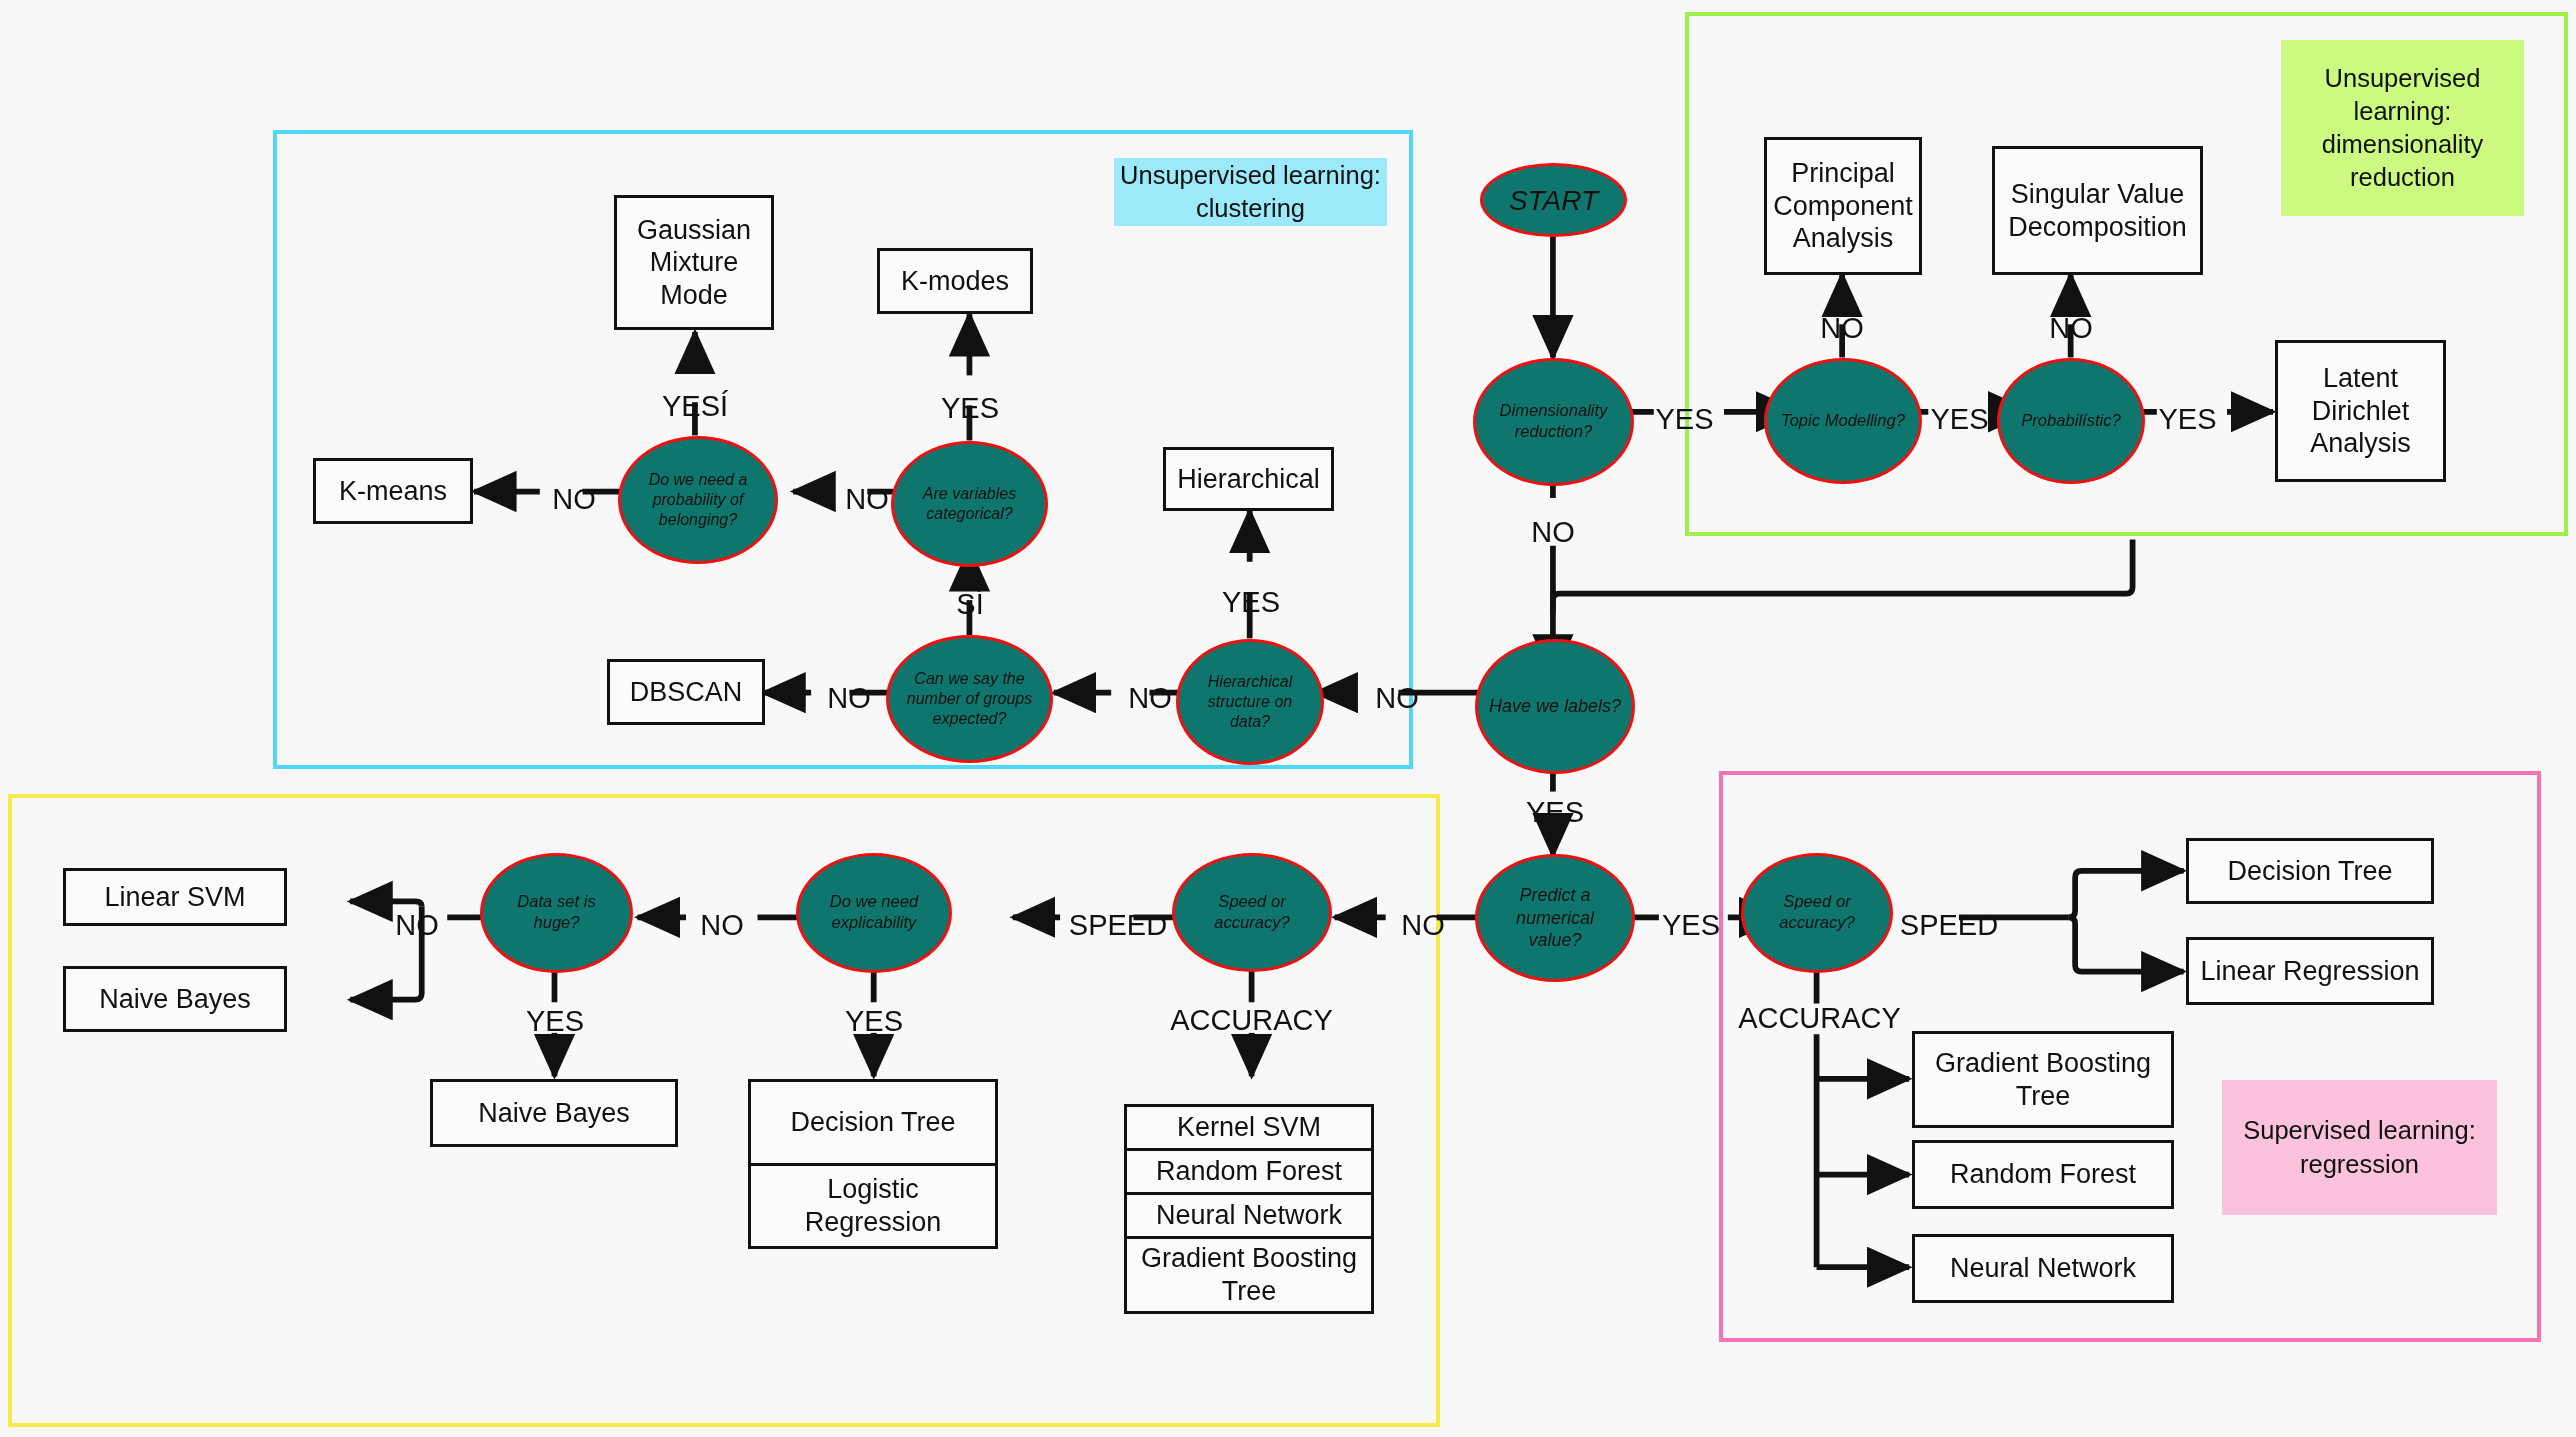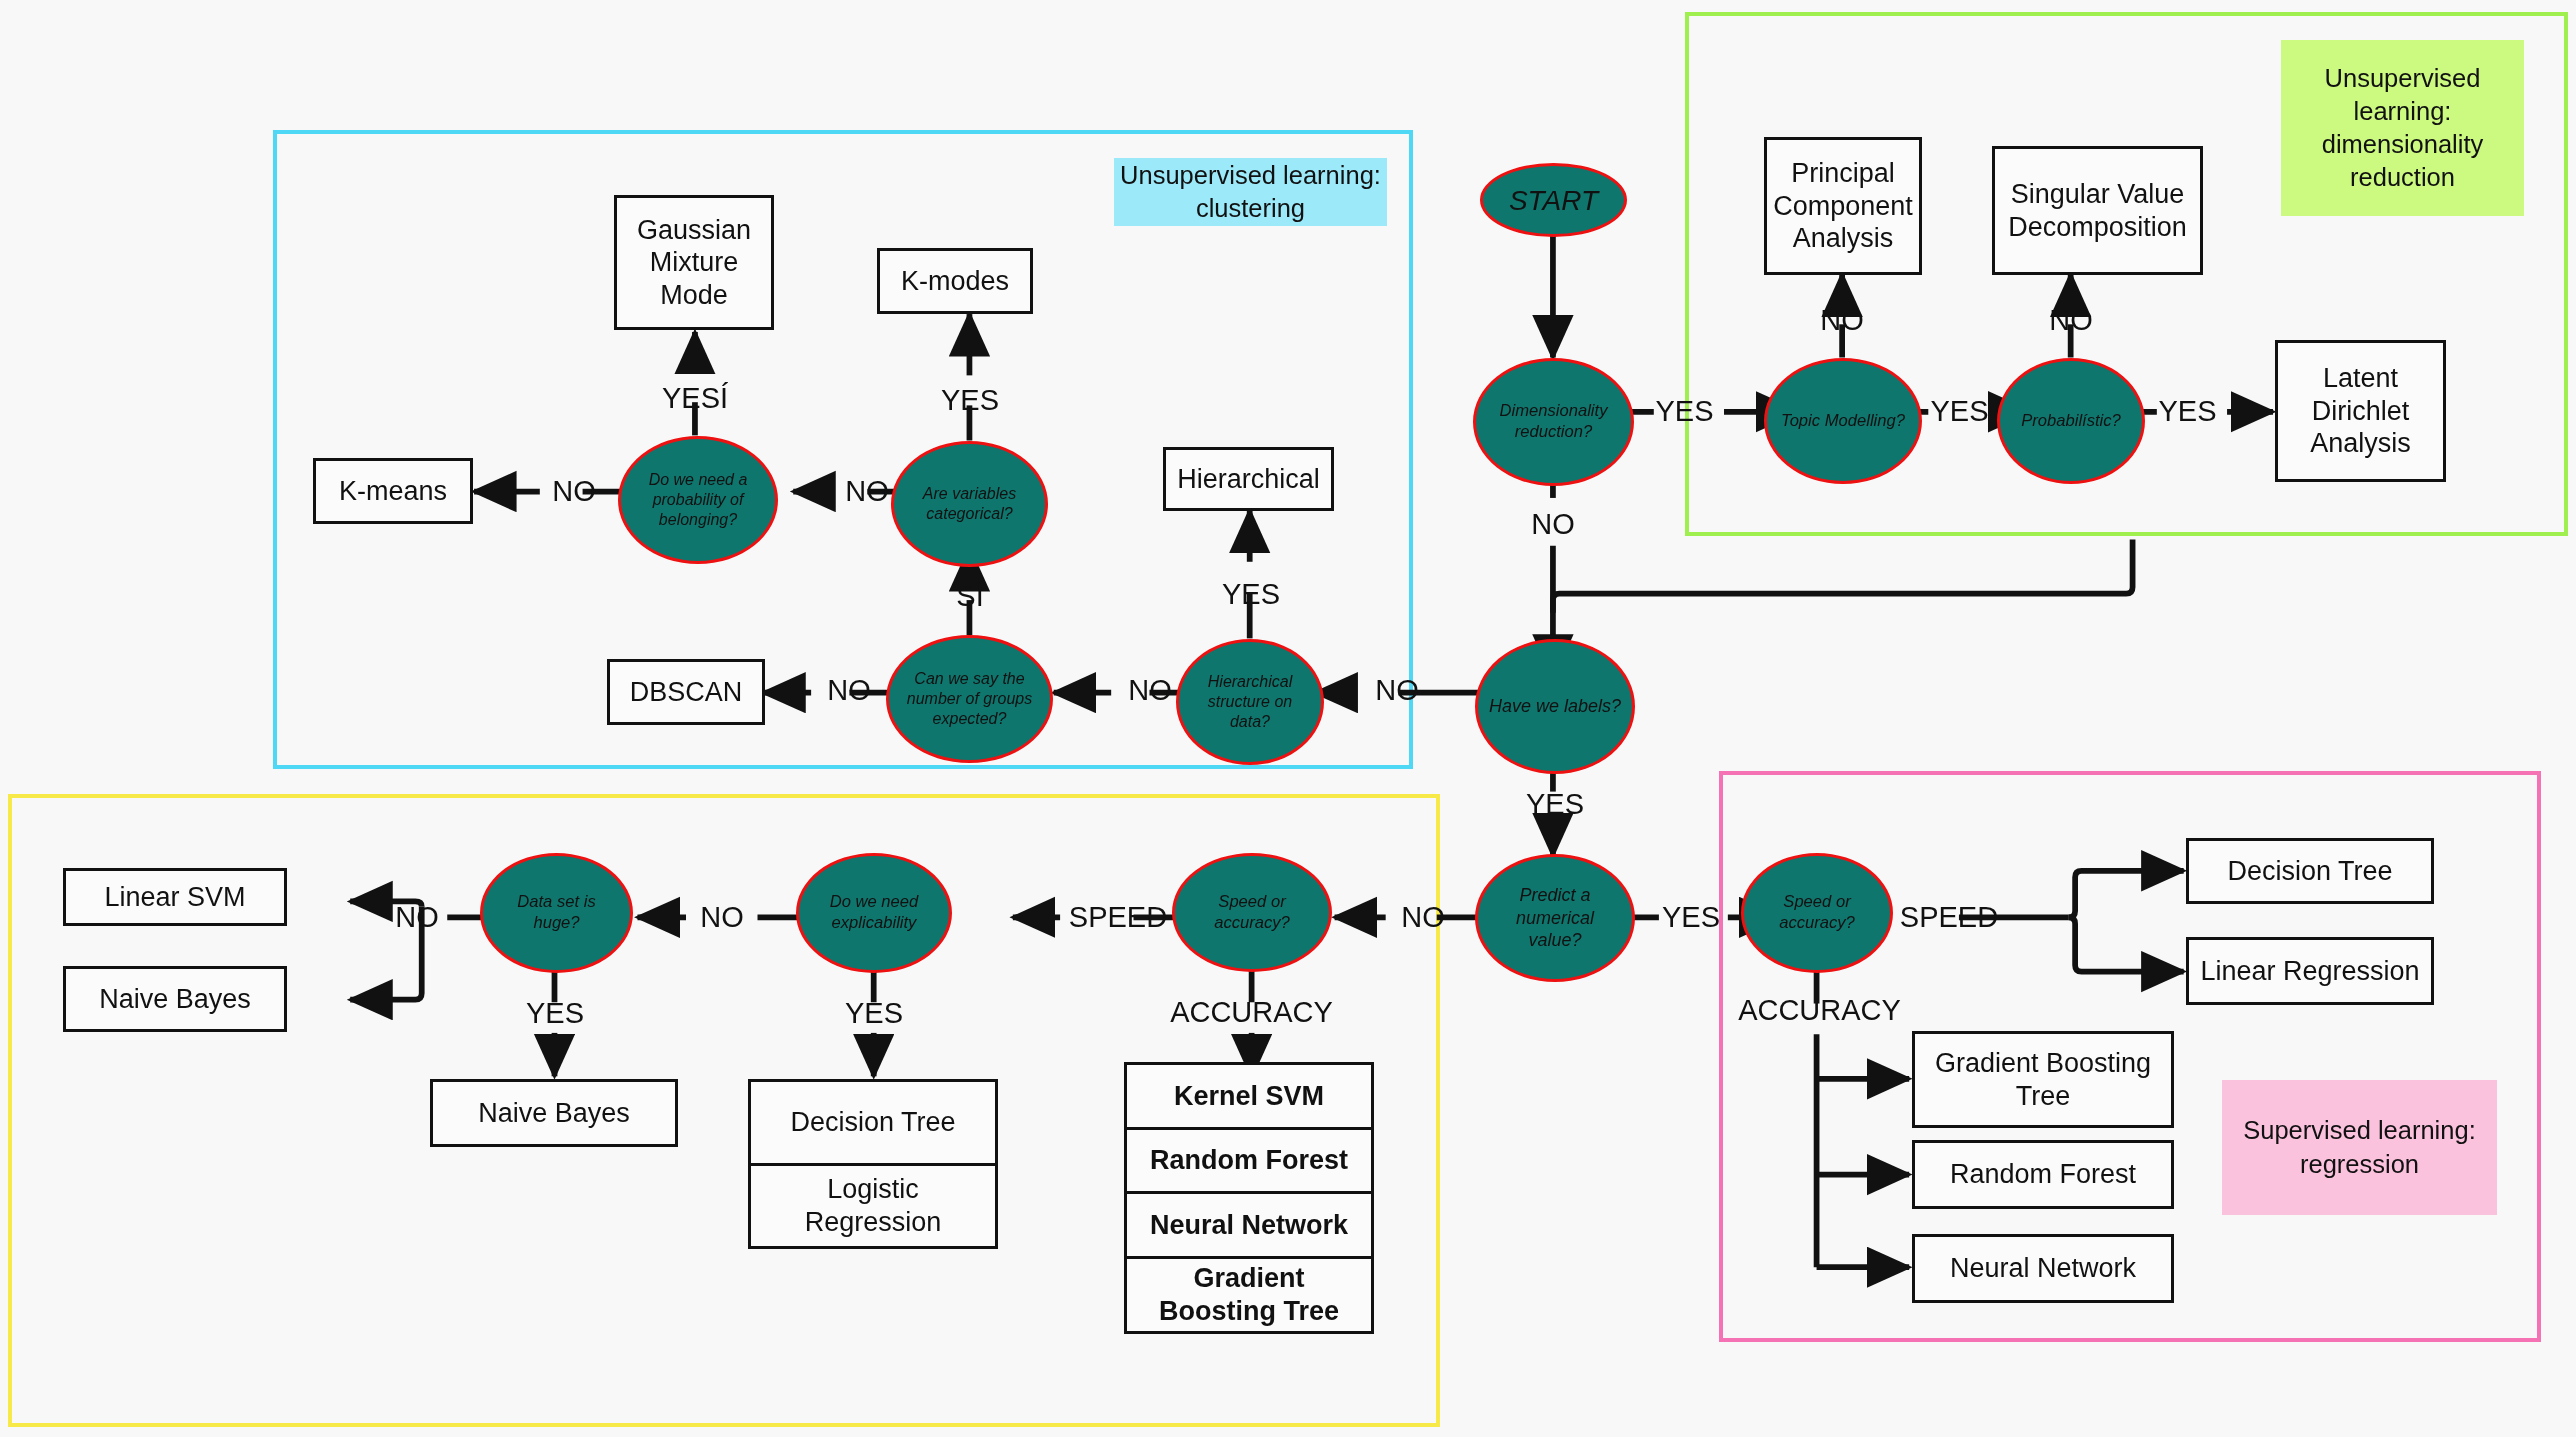--- a/index.html
+++ b/index.html
@@ -15,21 +15,21 @@
            display:flex;flex-direction:column;align-items:stretch;justify-content:center;}
   .nodebox .cell{display:flex;align-items:center;justify-content:center;text-align:center;
                  color:#111;line-height:1.2;padding:3.8px 5.1px;box-sizing:border-box;flex:1;}
   .nodebox .cell + .cell{border-top:3.2px solid #111;}
 
   .ellipse{position:absolute;box-sizing:border-box;border:3.2px solid #ee1111;border-radius:50%;
            background:#0f766e;display:flex;align-items:center;justify-content:center;
            text-align:center;color:#111;line-height:1.25;padding:0 9px;font-style:italic;}
 
   .edgelabel{position:absolute;color:#111;text-align:center;white-space:nowrap;
-             background:transparent;display:flex;align-items:center;justify-content:center;}
+             background:transparent;display:flex;align-items:center;justify-content:center;margin-top:8px;}
 </style>
 </head>
 <body>
 
 <div id="stage">
 
   <div class="region" style="left:273px;top:130px;width:1140px;height:639px;border:4.5px solid #4fd8f5;"></div>
   <div class="region" style="left:1685px;top:11.5px;width:883px;height:524px;border:4.5px solid #9ff04f;"></div>
   <div class="region" style="left:7.7px;top:794px;width:1432px;height:633px;border:4.5px solid #f7e948;"></div>
   <div class="region" style="left:1719px;top:771px;width:822px;height:571px;border:4.5px solid #f573b4;"></div>
@@ -244,21 +244,21 @@
 
   <div class="nodebox" style="left:430px;top:1079px;width:248px;height:68px;font-size:27px;">
     <div class="cell">Naive Bayes</div>
   </div>
 
   <div class="nodebox" style="left:748px;top:1079px;width:250px;height:170px;font-size:27px;">
     <div class="cell">Decision Tree</div>
     <div class="cell">Logistic Regression</div>
   </div>
 
-  <div class="nodebox" style="left:1124px;top:1062px;width:250px;height:272px;font-size:27px;font-weight:bold;">
+  <div class="nodebox" style="left:1124px;top:1104px;width:250px;height:210px;font-size:27px;">
     <div class="cell">Kernel SVM</div>
     <div class="cell">Random Forest</div>
     <div class="cell">Neural Network</div>
     <div class="cell">Gradient Boosting Tree</div>
   </div>
 
   <div class="nodebox" style="left:2186px;top:838px;width:248px;height:66px;font-size:27px;">
     <div class="cell">Decision Tree</div>
   </div>
 

